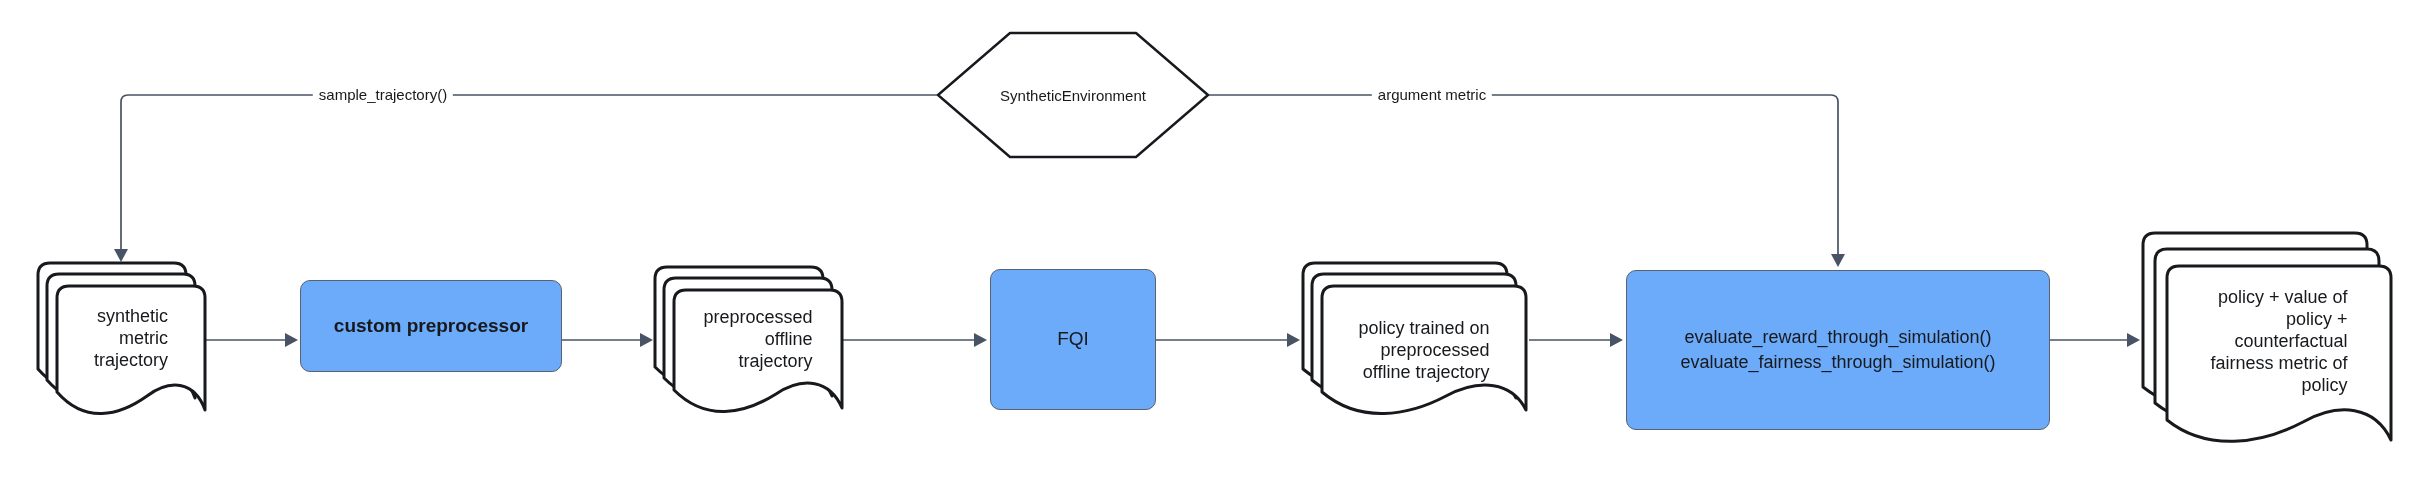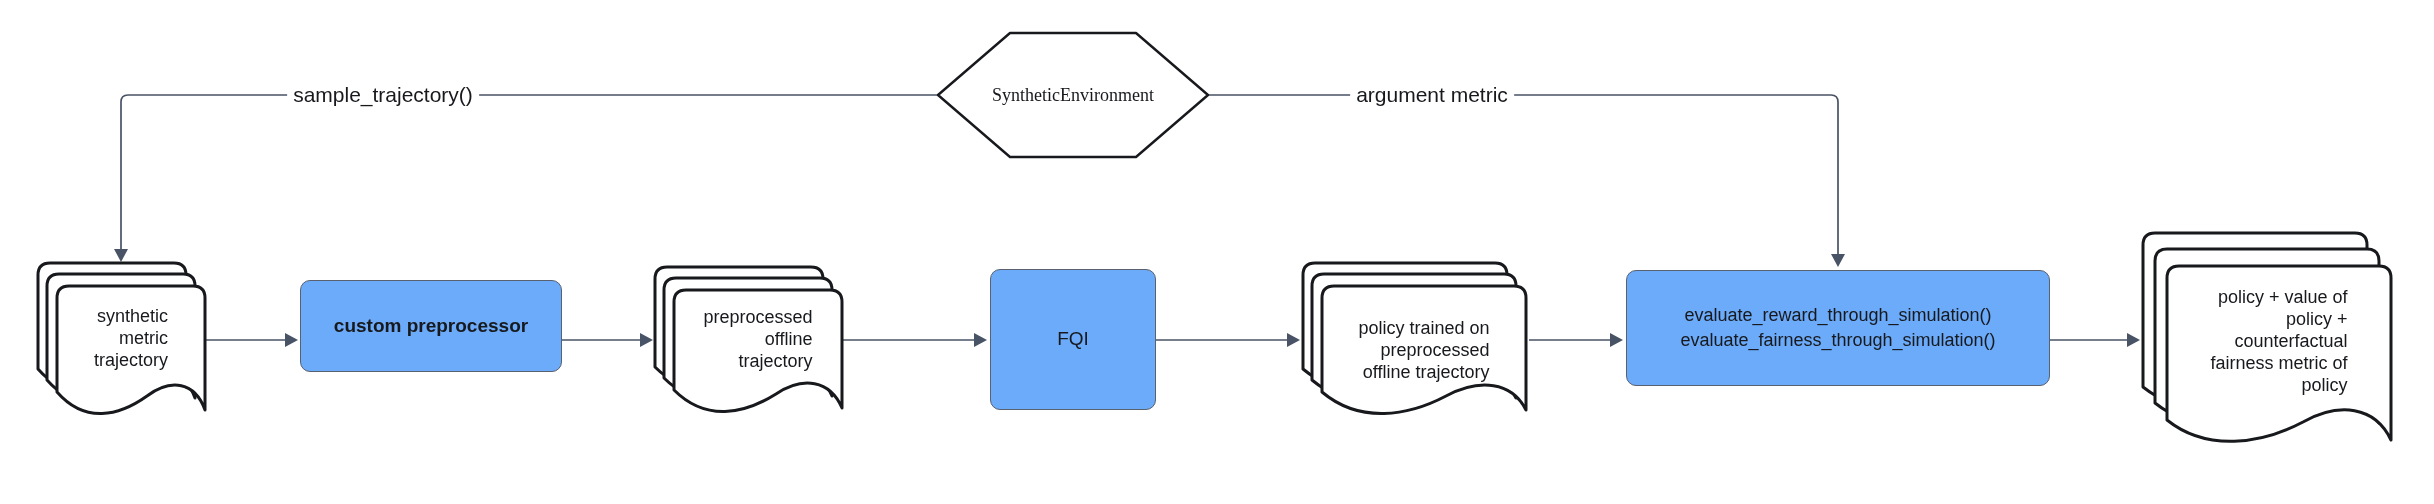--- a/index.html
+++ b/index.html
@@ -13,39 +13,39 @@
   *{margin:0;padding:0;box-sizing:border-box;}
   body{background:var(--background);font-family:"Liberation Sans",sans-serif;color:var(--text);}
   .canvas{position:relative;width:2434px;height:504px;background:var(--background);overflow:hidden;}
   .canvas svg{overflow:visible;}
   #connectors{position:absolute;left:0;top:0;}
   #connectors path{stroke:var(--connector);stroke-width:1.7;fill:none;}
   #connectors polygon{fill:var(--connector);stroke:none;}
   .edge-label{
     position:absolute;transform:translateX(-50%);
     background:var(--background);padding:0 6px;
-    font-size:21px;line-height:24px;white-space:nowrap;
+    font-size:15px;line-height:24px;white-space:nowrap;
   }
   .hex-wrap{position:absolute;left:936px;top:31px;width:274px;height:128px;}
   .hex-wrap svg{position:absolute;left:0;top:0;}
   .hex-wrap polygon{fill:#ffffff;stroke:var(--shape-stroke);stroke-width:2.4;stroke-linejoin:round;}
   .hex-label{
     position:absolute;left:0;top:0;width:100%;height:100%;
     display:flex;align-items:center;justify-content:center;
-    font-size:18px;text-align:center;font-family:Liberation Serif, serif;
+    font-size:15px;text-align:center;
   }
   .process{
     position:absolute;background:var(--node-fill);
     border:1.5px solid var(--node-border);border-radius:10px;
     display:flex;align-items:center;justify-content:center;
     text-align:center;font-size:19px;white-space:pre-line;line-height:1.3;
   }
   #proc-custom{left:300px;top:280px;width:262px;height:92px;font-weight:bold;}
   #proc-fqi{left:990px;top:269px;width:166px;height:141px;}
-  #proc-eval{left:1626px;top:270px;width:424px;height:116px;font-size:18px;line-height:1.4;}
+  #proc-eval{left:1626px;top:270px;width:424px;height:160px;font-size:18px;line-height:1.4;}
   .doc-stack{position:absolute;}
   .doc-stack svg{position:absolute;left:0;top:0;}
   .doc-page{fill:#ffffff;stroke:var(--shape-stroke);stroke-width:3;stroke-linejoin:round;stroke-linecap:round;}
   .doc-label{
     position:absolute;display:flex;align-items:center;justify-content:center;
     text-align:right;font-size:18px;line-height:1.22;white-space:pre-line;
   }
   #stack-1{left:36px;top:261px;}
   #label-1{left:57px;top:288px;width:148px;height:102px;}
   #stack-2{left:653px;top:265px;}

